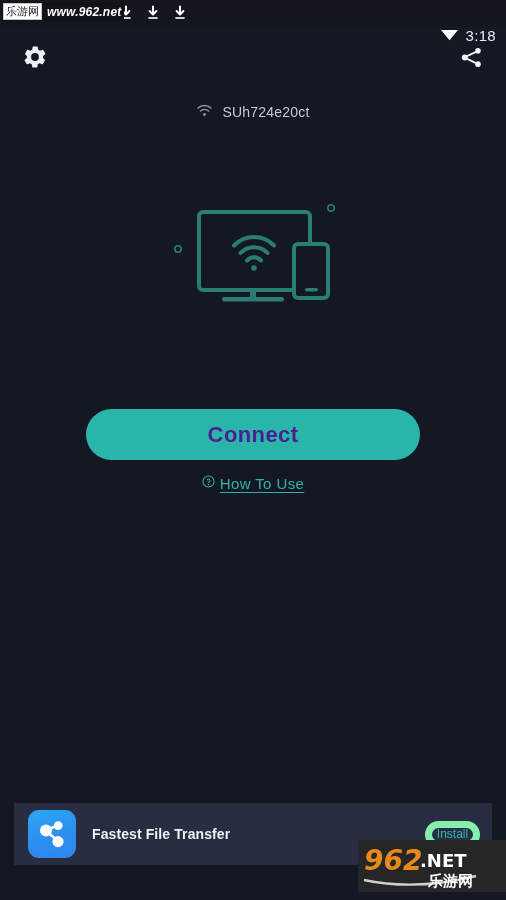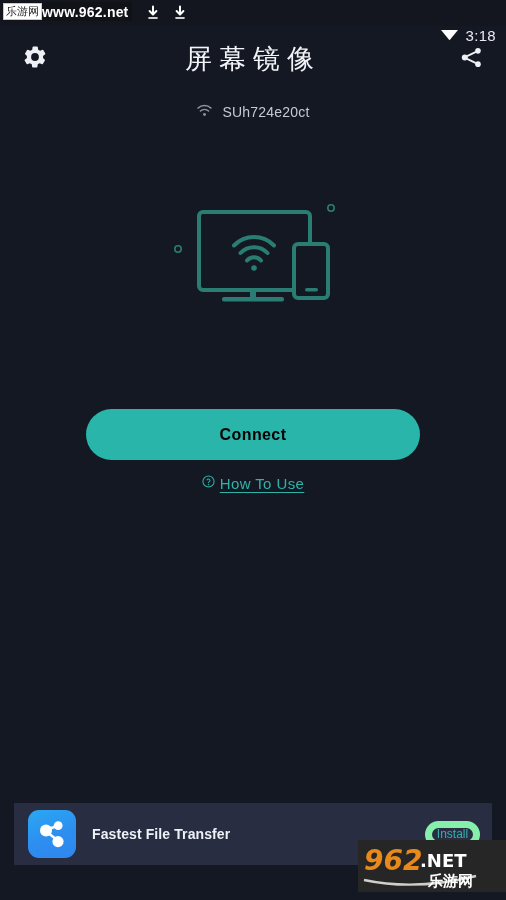--- a/index.html
+++ b/index.html
@@ -71,23 +71,25 @@
     background: #ffffff;
     color: #1b1b1b;
     font-size: 11px;
     line-height: 13px;
     padding: 1px 2px;
     border: 1px solid #c9c9c9;
     font-family: "DejaVu Sans", sans-serif;
   }
   .wm-top-url {
     color: #ffffff;
-    font-size: 14px;
+    font-size: 12px;
+    margin-left: 5px;
     font-weight: bold;
     letter-spacing: 0.2px;
+    font-style: italic;
   }
 
   
   .appbar {
     position: absolute;
     top: 26px; left: 0;
     width: 506px;
     height: 66px;
     display: flex;
     align-items: center;
@@ -143,22 +145,22 @@
 
   
   .connect-btn {
     position: absolute;
     top: 409px;
     left: 86px;
     width: 334px;
     height: 51px;
     border-radius: 26px;
     background: #2ab5ab;
-    color: #000000;
-    font-size: 16px;
+    color: #4c1d95;
+    font-size: 22px;
     font-weight: bold;
     display: flex;
     align-items: center;
     justify-content: center;
     letter-spacing: 0.4px;
     cursor: pointer;
     border: none;
     font-family: "Liberation Sans", sans-serif;
   }
   .howto {
@@ -291,21 +293,20 @@
   </div>
 
   <div class="appbar">
     <div class="icon-btn">
       <span>
         <svg width="26" height="26" viewBox="0 0 24 24">
           <path fill="#eef0f6" d="M19.4 13a7.8 7.8 0 0 0 .06-1 7.8 7.8 0 0 0-.07-1l2.01-1.58a.5.5 0 0 0 .12-.62l-1.9-3.3a.5.5 0 0 0-.6-.22l-2.39.96a7.2 7.2 0 0 0-1.7-.99l-.36-2.54a.5.5 0 0 0-.5-.42h-3.8a.5.5 0 0 0-.49.42l-.36 2.54c-.6.25-1.17.58-1.7.99l-2.39-.96a.5.5 0 0 0-.6.22l-1.9 3.3a.5.5 0 0 0 .12.62L4.56 11a7.93 7.93 0 0 0 0 2l-2.01 1.58a.5.5 0 0 0-.12.62l1.9 3.3c.12.22.38.3.6.22l2.39-.96c.53.4 1.1.74 1.7.99l.36 2.54c.4.24.25.42.5.42h3.8c.25 0 .46-.18.5-.42l.36-2.54c.6-.25 1.17-.58 1.7-.99l2.39.96c.22.08.48 0 .6-.22l1.9-3.3a.5.5 0 0 0-.12-.62L19.4 13zM12 15.6A3.6 3.6 0 1 1 12 8.4a3.6 3.6 0 0 1 0 7.2z"></path>
         </svg>
       </span>
     </div>
-    <div class="appbar-title">屏幕镜像</div>
     <div class="icon-btn">
       <span>
         <svg width="25" height="25" viewBox="0 0 24 24">
           <circle cx="18.2" cy="5.6" r="2.7" fill="#eef0f6"></circle>
           <circle cx="18.2" cy="18.4" r="2.7" fill="#eef0f6"></circle>
           <circle cx="5.6" cy="12" r="2.9" fill="#eef0f6"></circle>
           <path d="M7.8 10.7 L16.3 6.6 M7.8 13.3 L16.3 17.4" stroke="#eef0f6" stroke-width="1.7" fill="none"></path>
         </svg>
       </span>
     </div>

